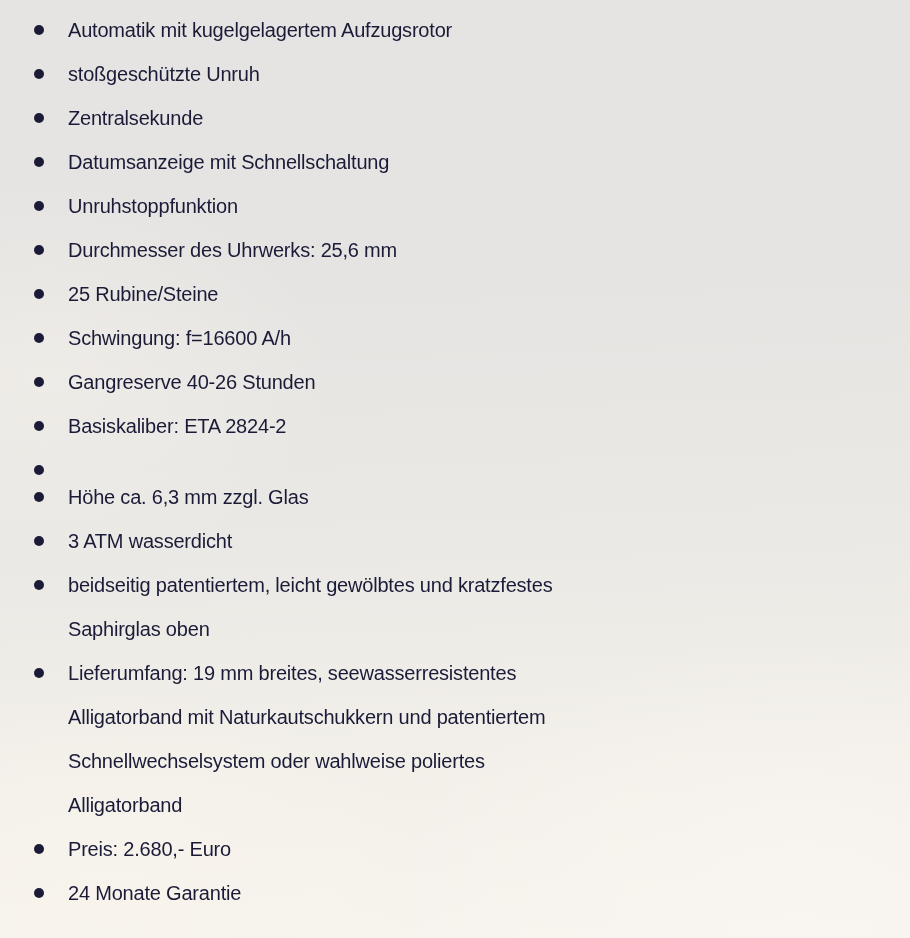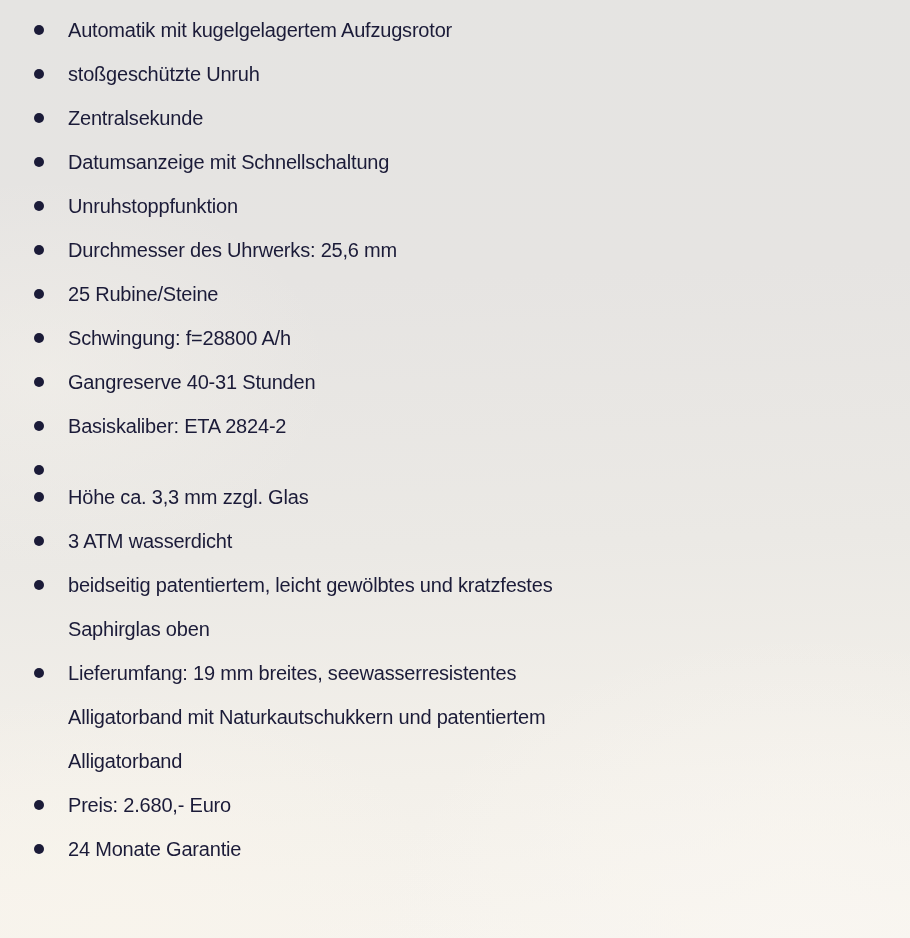--- a/index.html
+++ b/index.html
@@ -90,62 +90,63 @@
     </li>
     <li>
       <span class="bullet"></span>
       <span class="item-lines">
         <span class="item-line">25 Rubine/Steine</span>
       </span>
     </li>
     <li>
       <span class="bullet"></span>
       <span class="item-lines">
-        <span class="item-line">Schwingung: f=28800 A/h</span>
+        <span class="item-line">Schwingung: f=16600 A/h</span>
       </span>
     </li>
     <li>
       <span class="bullet"></span>
       <span class="item-lines">
-        <span class="item-line">Gangreserve 40-31 Stunden</span>
+        <span class="item-line">Gangreserve 40-26 Stunden</span>
       </span>
     </li>
     <li>
       <span class="bullet"></span>
       <span class="item-lines">
         <span class="item-line">Basiskaliber: ETA 2824-2</span>
       </span>
     </li>
     <li>
       <span class="bullet"></span>
     </li>
     <li>
       <span class="bullet"></span>
       <span class="item-lines">
-        <span class="item-line">Höhe ca. 3,3 mm zzgl. Glas</span>
+        <span class="item-line">Höhe ca. 6,3 mm zzgl. Glas</span>
       </span>
     </li>
     <li>
       <span class="bullet"></span>
       <span class="item-lines">
         <span class="item-line">3 ATM wasserdicht</span>
       </span>
     </li>
     <li>
       <span class="bullet"></span>
       <span class="item-lines">
         <span class="item-line">beidseitig patentiertem, leicht gewölbtes und kratzfestes</span>
         <span class="item-line">Saphirglas oben</span>
       </span>
     </li>
     <li>
       <span class="bullet"></span>
       <span class="item-lines">
         <span class="item-line">Lieferumfang: 19 mm breites, seewasserresistentes</span>
         <span class="item-line">Alligatorband mit Naturkautschukkern und patentiertem</span>
+        <span class="item-line">Schnellwechselsystem oder wahlweise poliertes</span>
         <span class="item-line">Alligatorband</span>
       </span>
     </li>
     <li>
       <span class="bullet"></span>
       <span class="item-lines">
         <span class="item-line">Preis: 2.680,- Euro</span>
       </span>
     </li>
     <li>

